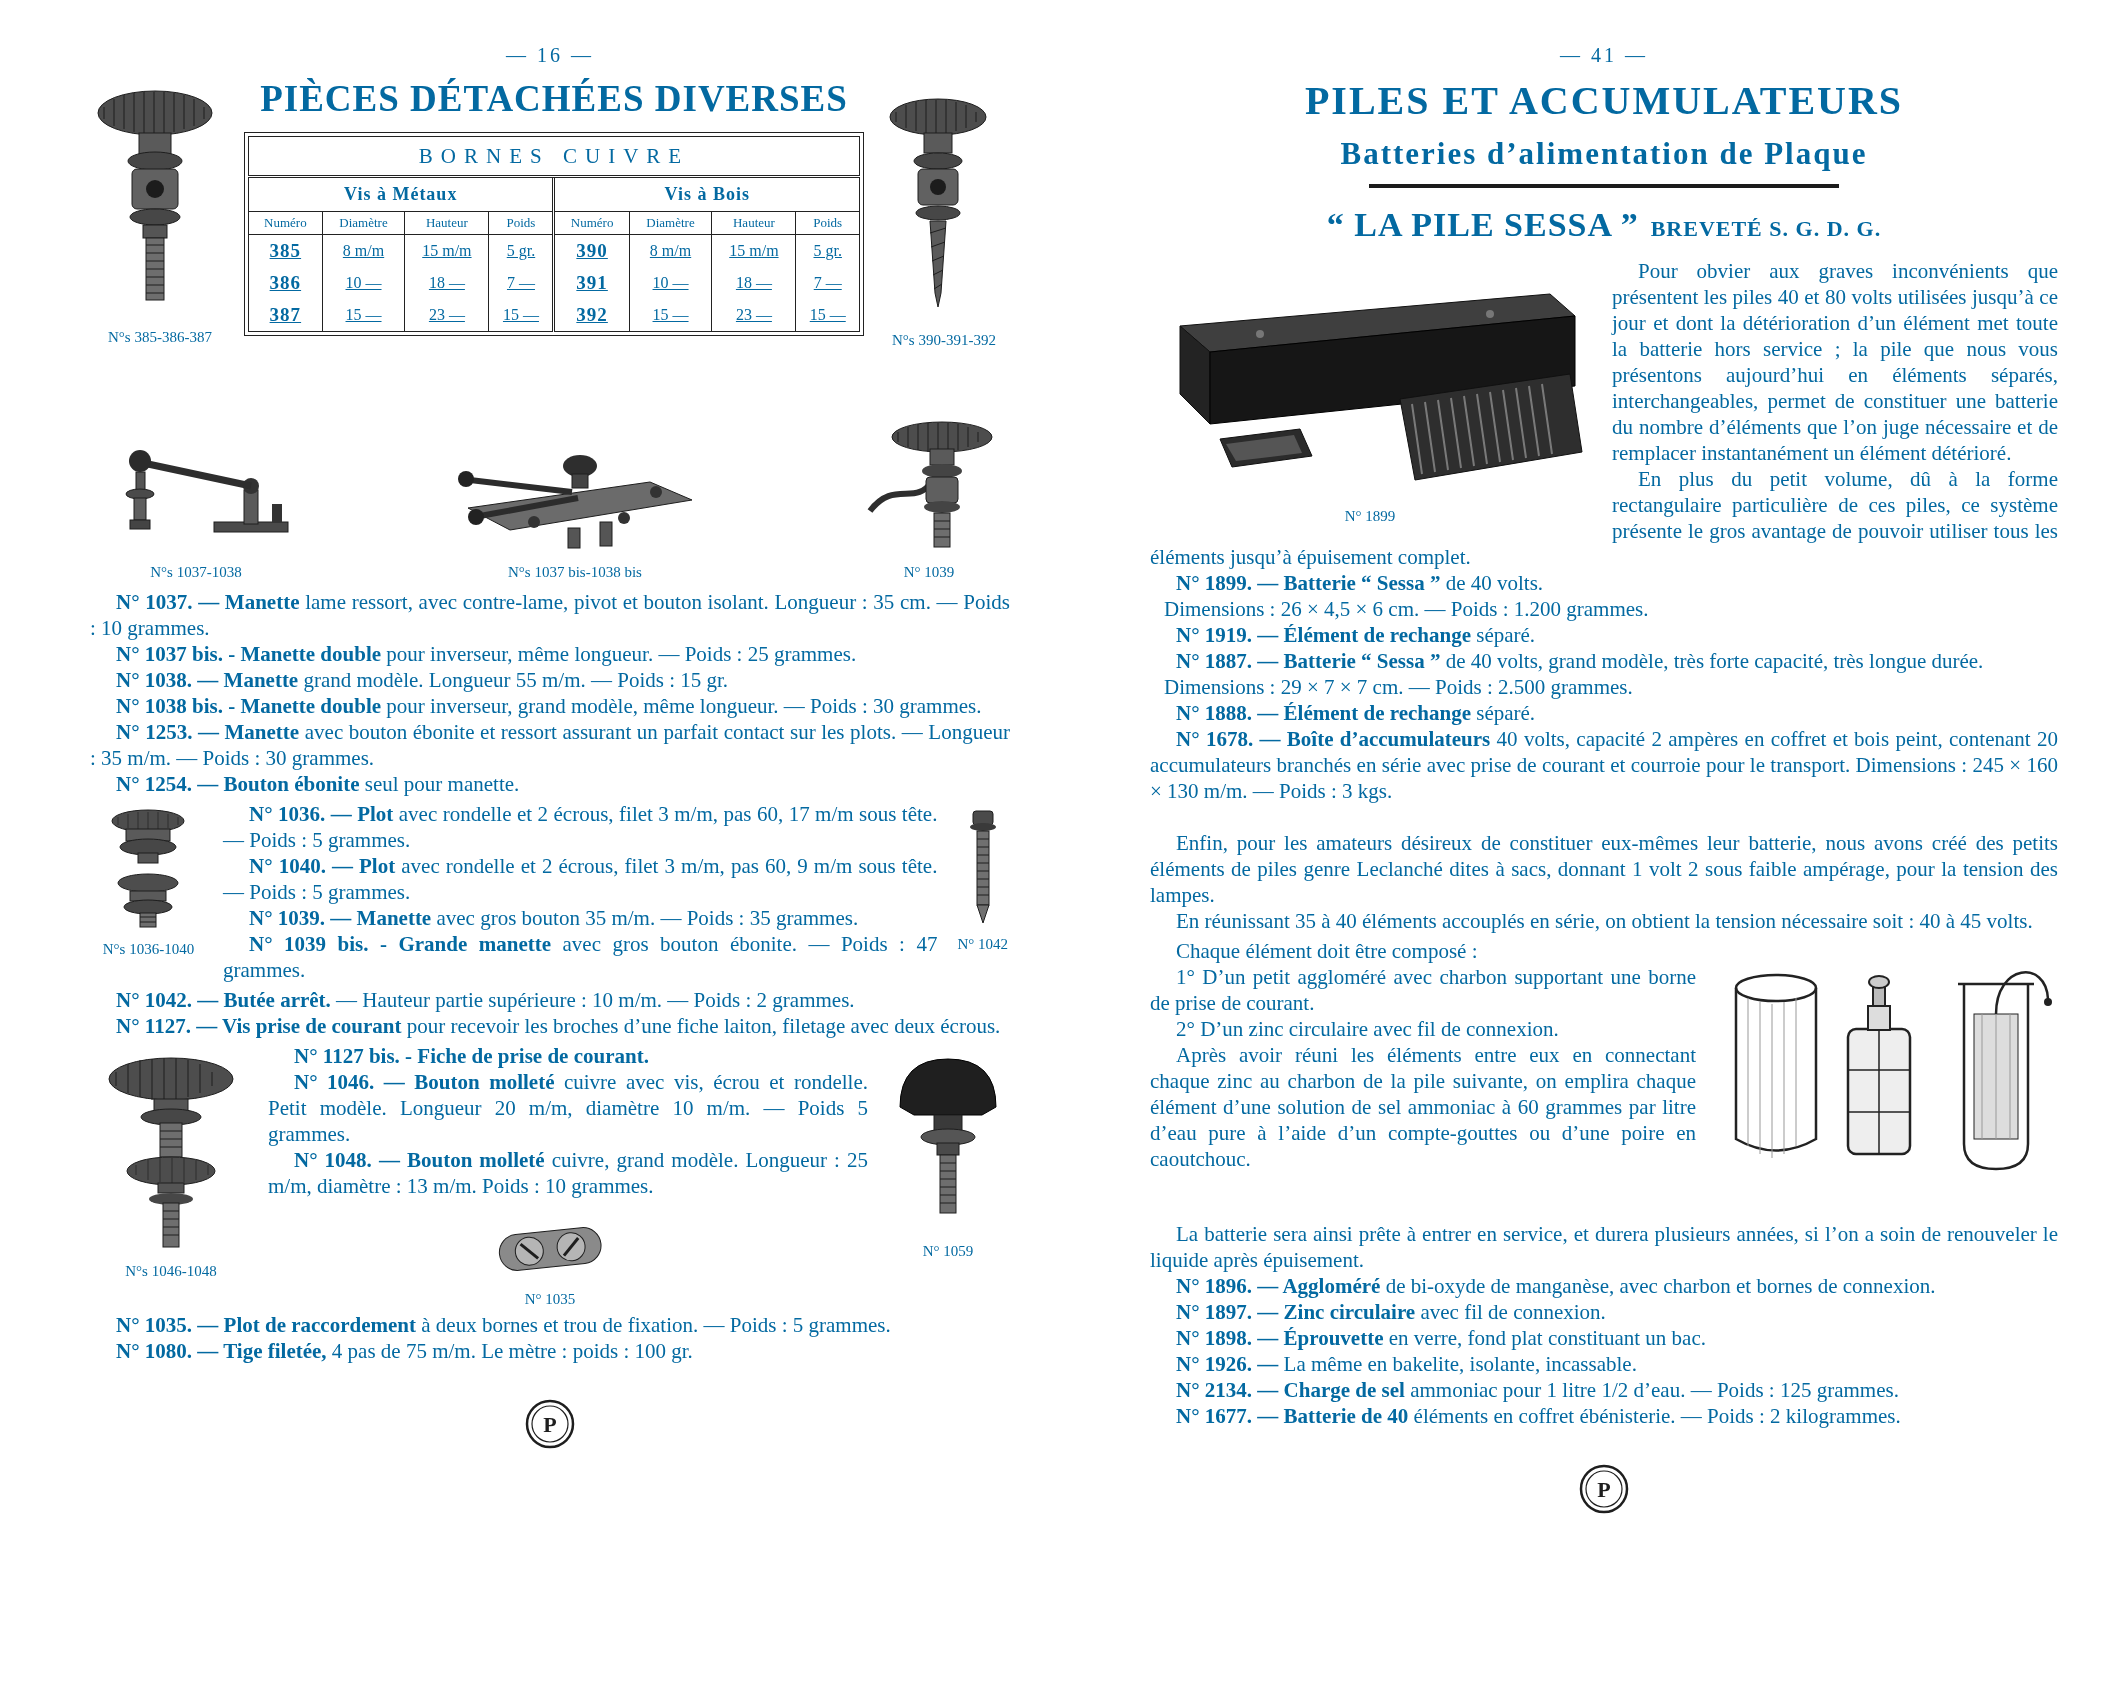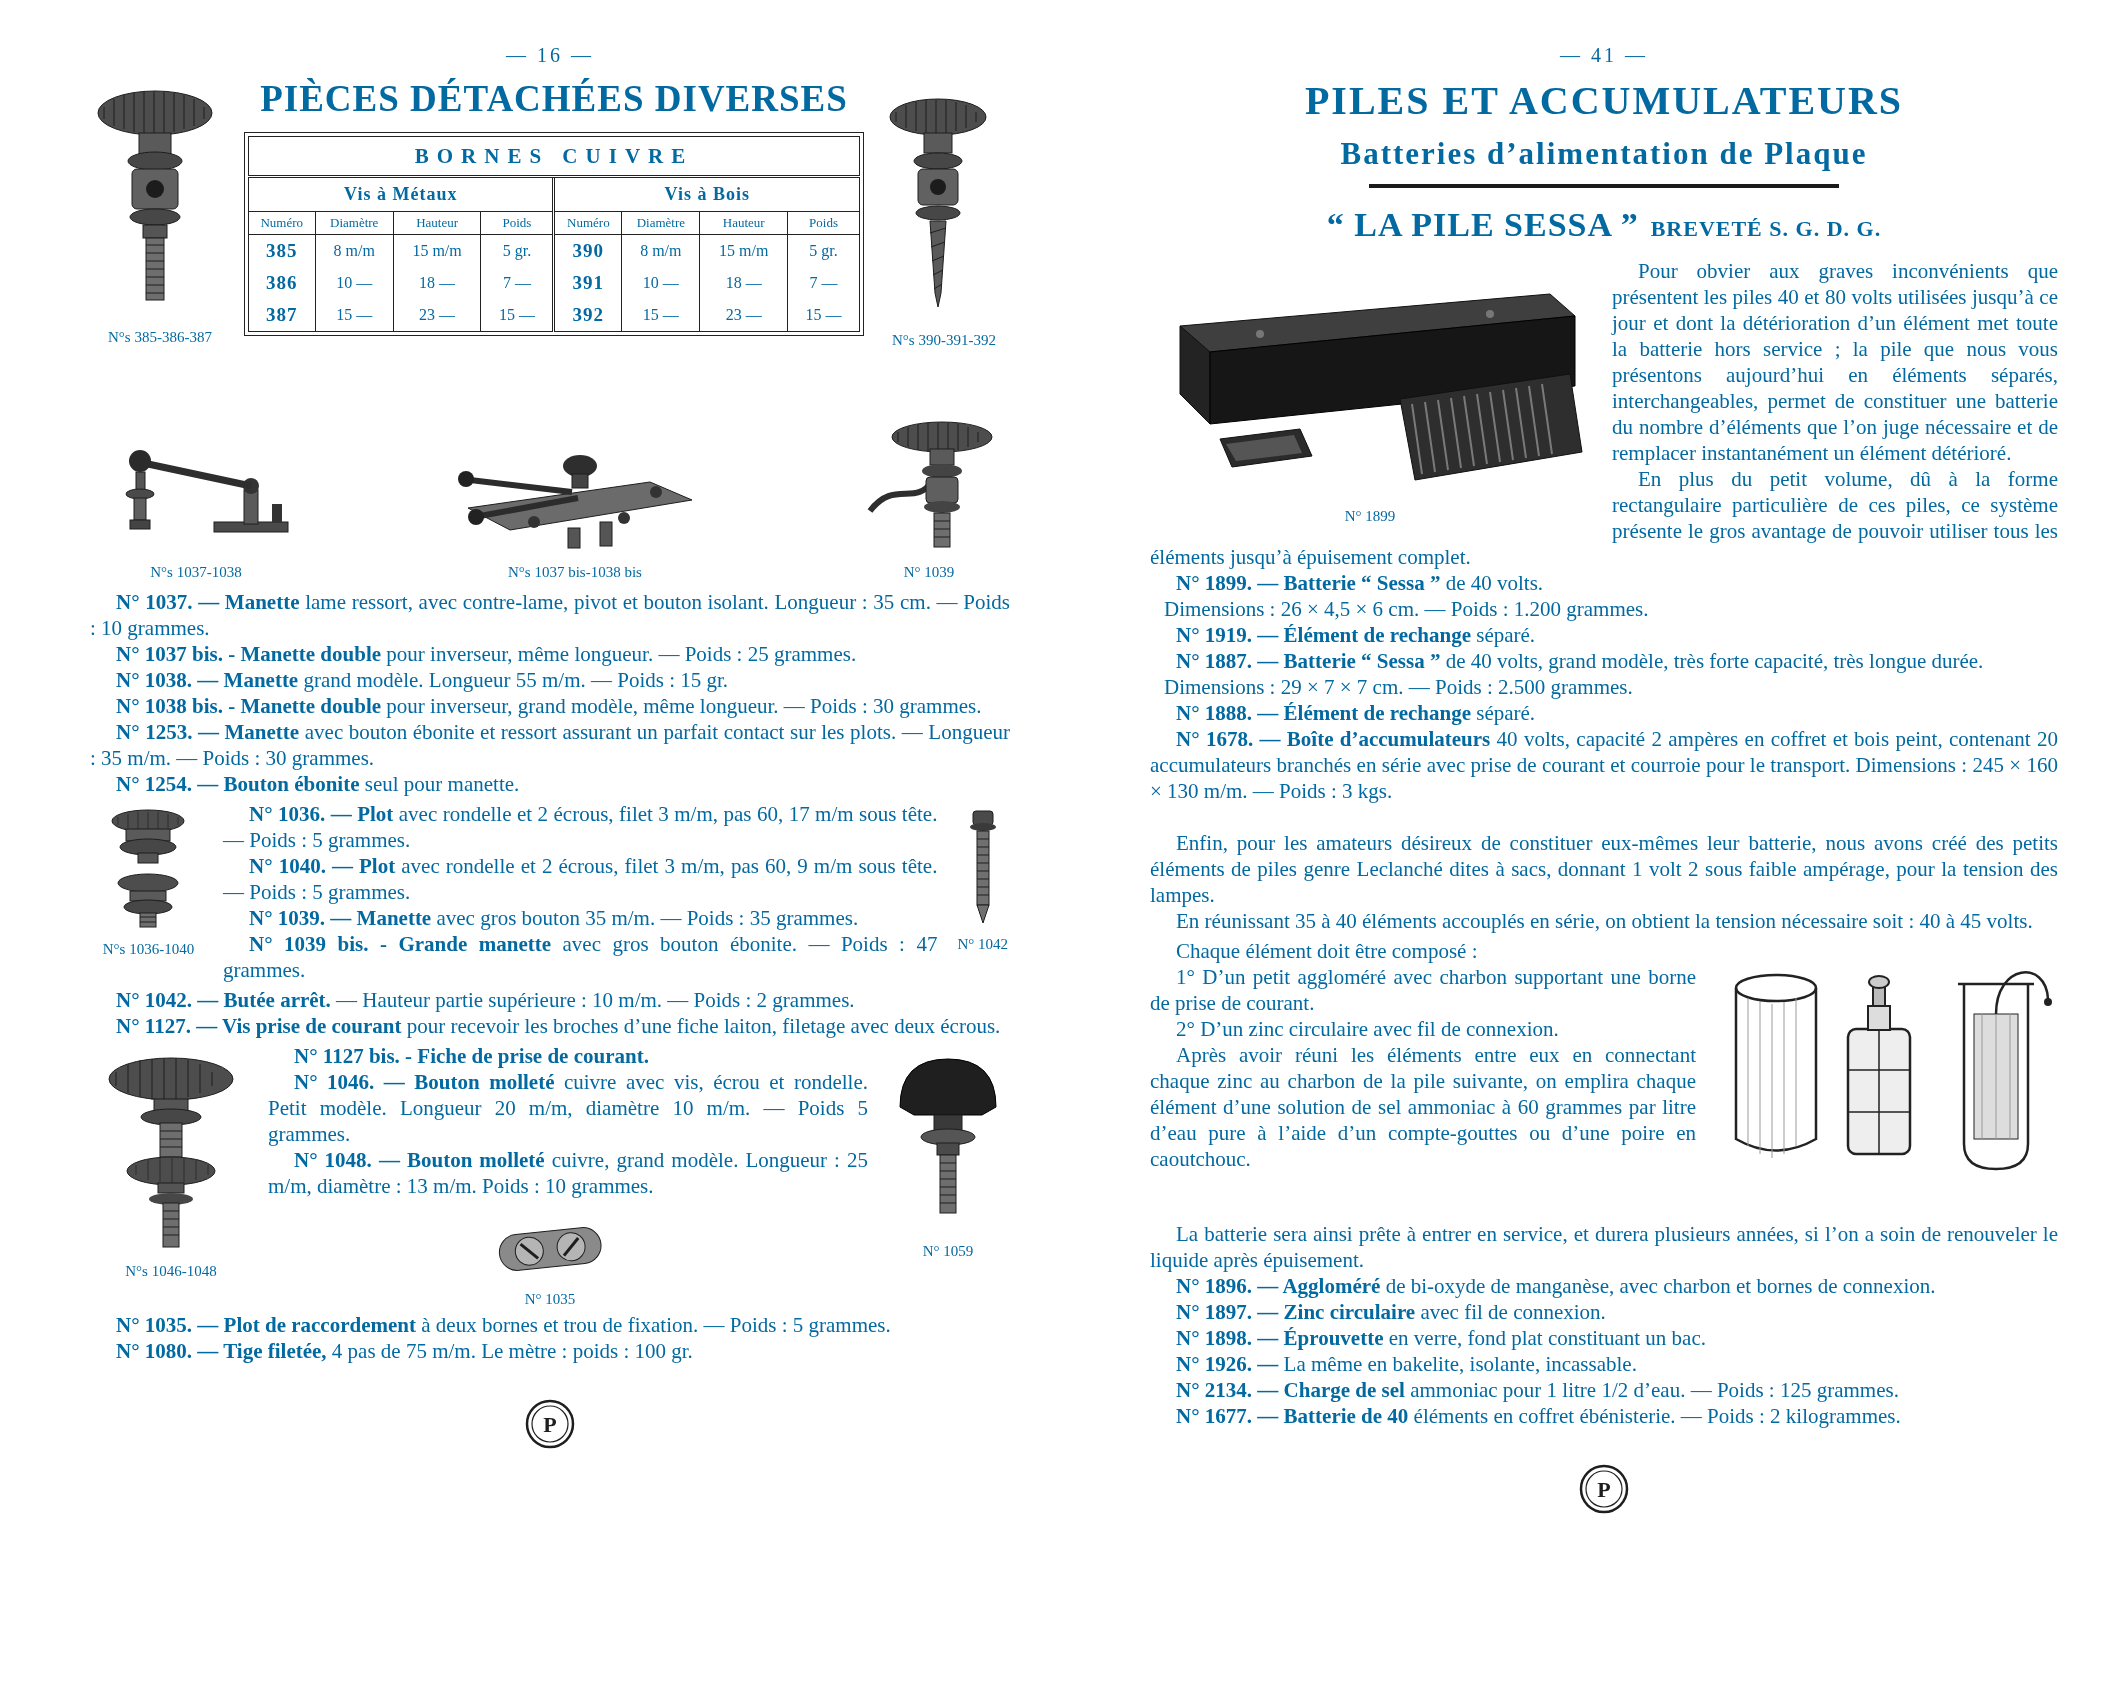--- a/index.html
+++ b/index.html
@@ -13,25 +13,25 @@
   .cap{font-size:15px;text-align:center;margin-top:5px;white-space:nowrap;}
   
   .lheader{position:relative;min-height:318px;}
   .posL{position:absolute;left:0;top:8px;width:140px;}
   .posR{position:absolute;right:0;top:14px;width:132px;}
   .lhc{margin:0 150px 0 158px;}
   .ltitle{font-size:37px;font-weight:bold;text-align:center;letter-spacing:1px;margin:0 0 16px;white-space:nowrap;}
   table.bornes{border-collapse:collapse;width:100%;border:1.5px solid #222;outline:1.5px solid #222;outline-offset:3px;}
   .bornes th,.bornes td{border-left:1px solid #222;text-align:center;}
   .bornes tr>*:first-child{border-left:none;}
-  .ttl{letter-spacing:8px;font-size:21px;font-weight:bold;padding:7px 0 6px;border-bottom:3px double #222;}
+  .ttl{letter-spacing:8px;font-size:21px;font-weight:normal;padding:7px 0 6px;border-bottom:3px double #222;}
   .grp{font-size:18px;font-weight:bold;letter-spacing:1px;padding:6px 0;border-bottom:1px solid #222;}
   .vsep{border-left:3px double #222 !important;}
   .colh th{font-size:13px;font-weight:normal;padding:3px 2px;border-bottom:1px solid #222;}
-  .bornes td{padding:5px 12px;font-size:16px;}
+  .bornes td{padding:5px 2px;font-size:16px;text-decoration:underline;}
   td.num{font-size:19px;font-weight:bold;letter-spacing:1px;}
   
   .midrow{display:flex;justify-content:space-between;align-items:flex-end;margin:20px 6px 8px;}
   .midrow figure{text-align:center;}
   
   .item,.body{font-size:21px;line-height:26px;text-align:justify;margin:0;}
   .item{text-indent:26px;}
   .ind{text-indent:26px;}
   .dims{text-indent:14px;}
   .blk{margin:4px 0;}

